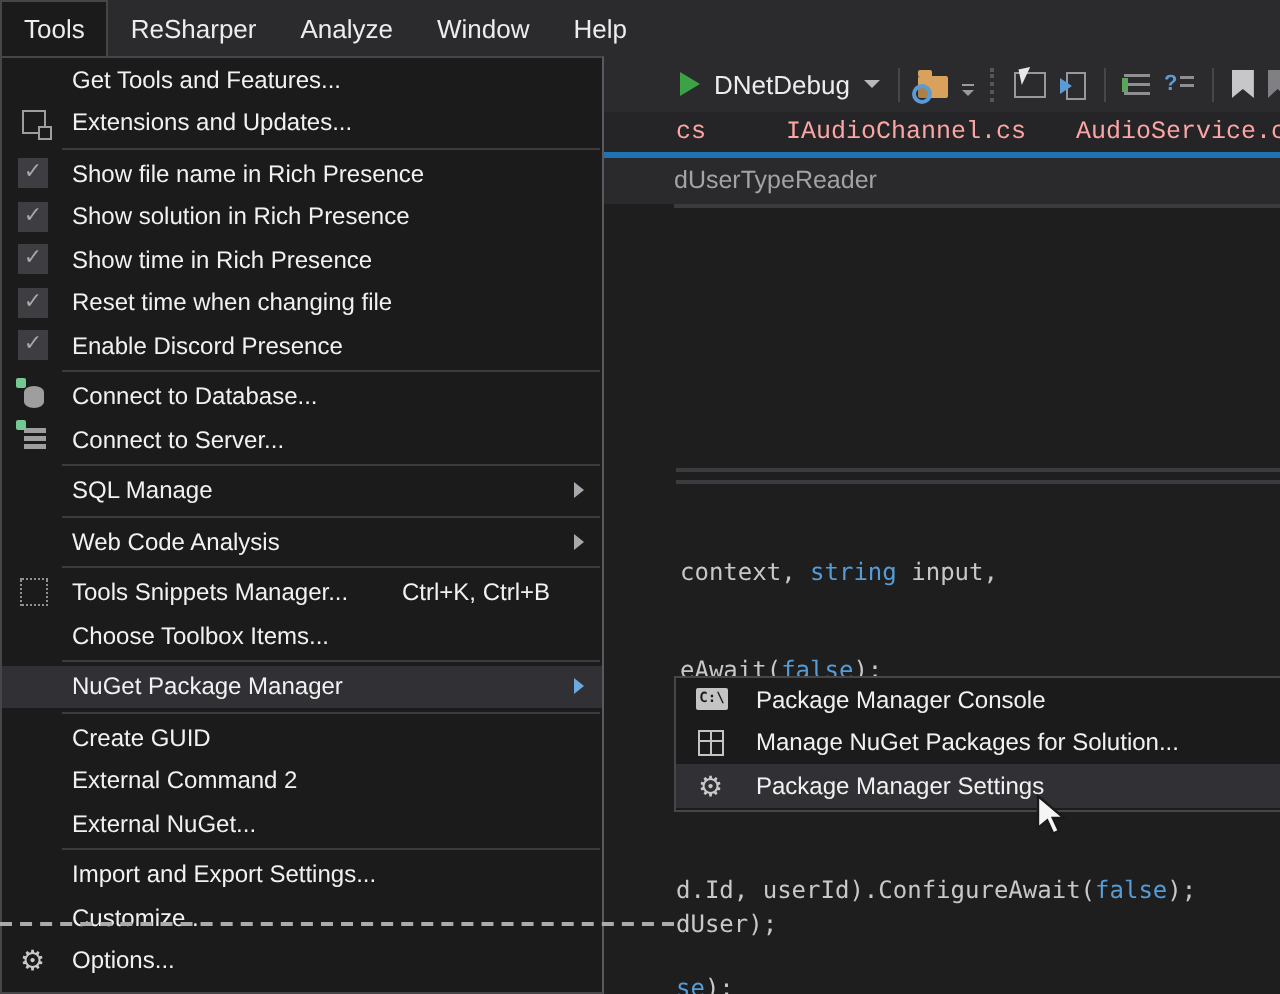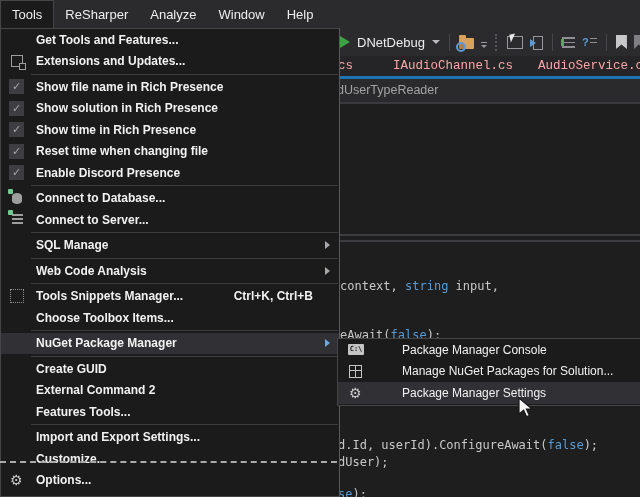--- a/index.html
+++ b/index.html
@@ -53,22 +53,22 @@
   
   .editor{position:absolute;left:0;top:102px;width:640px;height:395px;background:#1E1E1F;z-index:1;}
   .ed-topline{position:absolute;left:337px;top:0;width:303px;height:2px;background:#3A3A3F;}
   .splitline{position:absolute;left:338px;width:302px;height:2px;background:#3B3B40;}
   .code-line{position:absolute;white-space:pre;font-family:"DejaVu Sans Mono","Liberation Mono",monospace;
     font-size:12px;line-height:14px;color:#C8C8C8;}
   .tok-keyword{color:#569CD6;}
   .tok-default{color:#C8C8C8;}
 
   
-  .menu-popup{position:absolute;left:0;top:28px;width:340px;height:469px;background:#1B1B1C;
-    border:1px solid #464649;box-sizing:border-box;border-right:1px solid #5A5A5E;z-index:10;overflow:hidden;font-weight:bold;}
+  .menu-popup{position:absolute;left:0;top:28px;width:302px;height:469px;background:#1B1B1C;
+    border:1px solid #464649;box-sizing:border-box;border-right:1px solid #5A5A5E;z-index:10;overflow:hidden;}
   .m-row{position:relative;height:21.5px;display:flex;align-items:center;padding-left:8px;cursor:default;}
   .m-row.hl{background:#313135;}
   .m-gutter{flex:0 0 27px;display:flex;align-items:center;}
   .m-label{font-size:12px;color:#F1F1F1;}
   .m-shortcut{margin-left:auto;padding-right:26px;font-size:12px;color:#F1F1F1;}
   .m-sep{height:1px;background:#3C3C40;margin:1.5px 1px 1.5px 30px;}
   .sub-arrow{position:absolute;right:9px;top:50%;transform:translateY(-50%);width:0;height:0;
     border-left:5px solid #A8A8AC;border-top:4px solid transparent;border-bottom:4px solid transparent;}
   .m-row.hl .sub-arrow{border-left-color:#6FA8DC;}
   .marquee{position:absolute;left:0;top:461px;width:337px;height:0;border-top:2px dashed #ABABAB;z-index:11;}
@@ -88,21 +88,21 @@
   .ic-nuget{width:11px;height:11px;border:1px solid #C4C4C4;position:relative;margin-left:1px;}
   .ic-nuget:before{content:"";position:absolute;left:5px;top:0;bottom:0;width:1px;background:#C4C4C4;}
   .ic-nuget:after{content:"";position:absolute;left:0;right:0;top:4px;height:1px;background:#C4C4C4;}
 
   
   .submenu-popup{position:absolute;left:337px;top:338px;width:303px;height:68px;background:#1B1B1C;
     border:1px solid #464649;box-sizing:border-box;border-right:none;z-index:20;overflow:hidden;}
   .sm-row{height:21.5px;display:flex;align-items:center;padding-left:6px;}
   .sm-row.hl{background:#313135;}
   .sm-gutter{flex:0 0 30px;display:flex;align-items:center;padding-left:4px;}
-  .sm-label{font-size:12px;color:#F1F1F1;margin-left:24px;}
+  .sm-label{font-size:12px;color:#F1F1F1;}
 
   .cursor{position:absolute;left:518px;top:397px;z-index:30;}
 </style>
 </head>
 <body>
 
 <div class="screen">
 
   <div class="menubar" id="menubar">
       <div class="mb-item active">Tools</div>
@@ -245,21 +245,21 @@
       <div class="m-row">
         <span class="m-gutter"></span>
         <span class="m-label">Create GUID</span>
       </div>
       <div class="m-row">
         <span class="m-gutter"></span>
         <span class="m-label">External Command 2</span>
       </div>
       <div class="m-row">
         <span class="m-gutter"></span>
-        <span class="m-label">Features Tools...</span>
+        <span class="m-label">External NuGet...</span>
       </div>
       <div class="m-sep"></div>
       <div class="m-row">
         <span class="m-gutter"></span>
         <span class="m-label">Import and Export Settings...</span>
       </div>
       <div class="m-row">
         <span class="m-gutter"></span>
         <span class="m-label">Customize...</span>
       </div>

